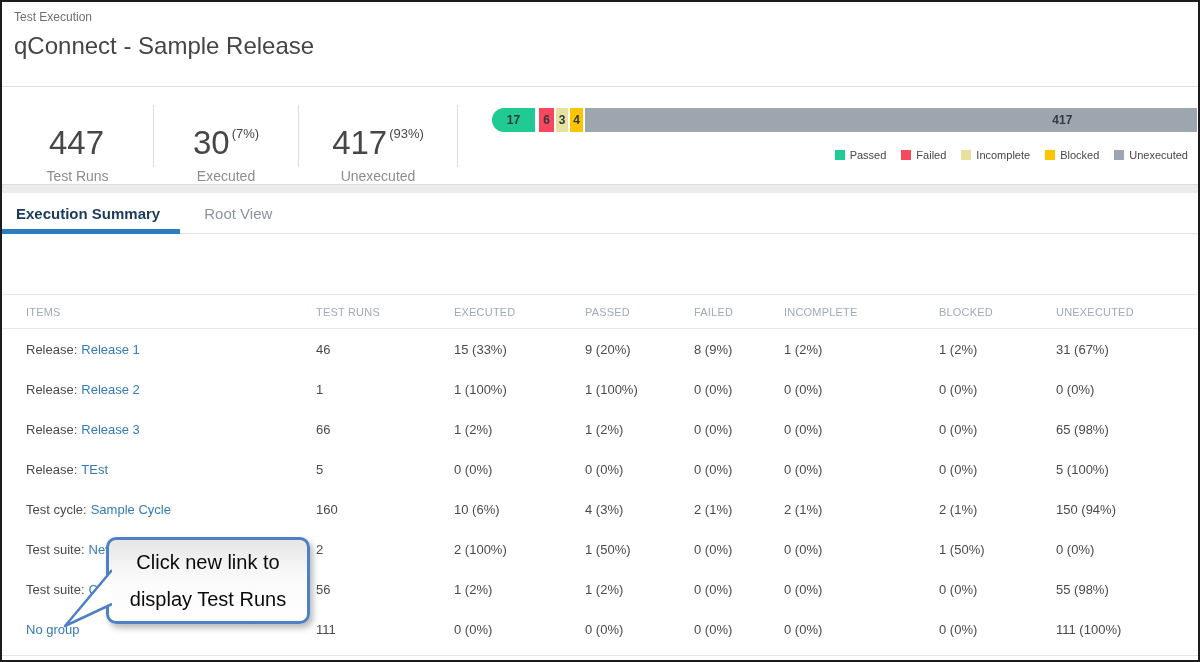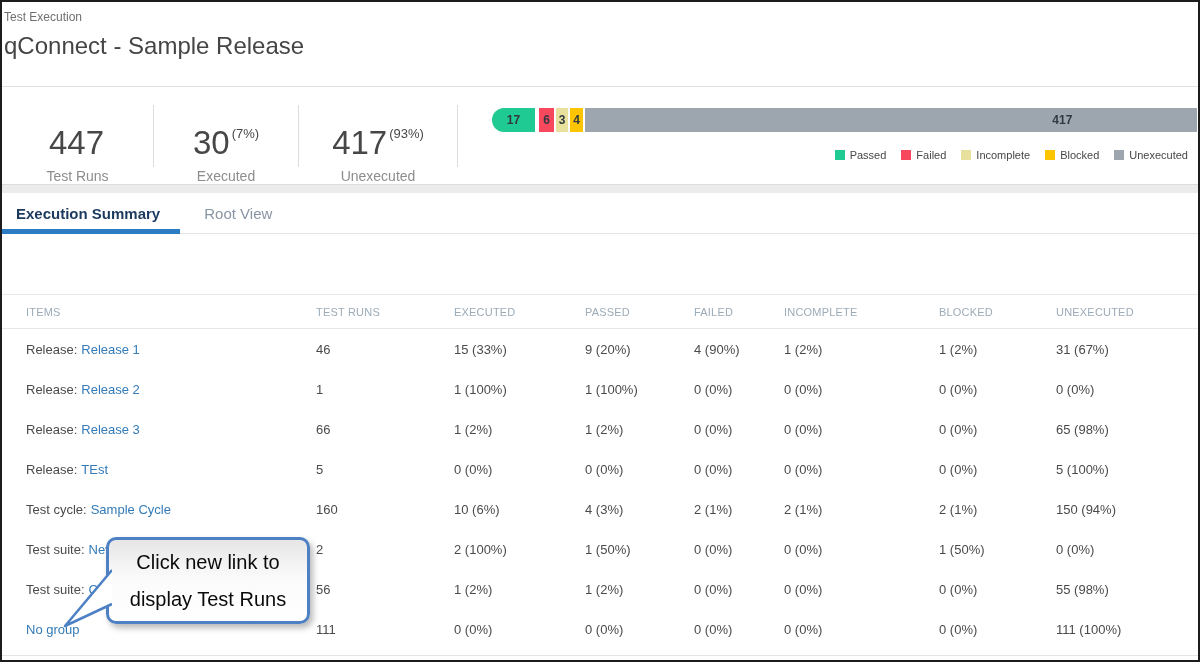--- a/index.html
+++ b/index.html
@@ -1,20 +1,20 @@
 <!DOCTYPE html>
 <html><head>
 <meta charset="utf-8">
 <style>
   html,body{margin:0;padding:0;background:#fff;}
   .page{position:relative;width:1200px;height:662px;box-sizing:border-box;border:2px solid #1c1c1c;
         background:#fff;overflow:hidden;font-family:"Liberation Sans","DejaVu Sans",sans-serif;color:#474747;}
 
   
-  .hdr{height:85px;box-sizing:border-box;border-bottom:1px solid #e2e2e2;padding:8px 2px 0;}
+  .hdr{height:85px;box-sizing:border-box;border-bottom:1px solid #e2e2e2;padding:8px 12px 0;}
   .crumb{font-size:12px;color:#6f6f6f;}
   .title{margin:8px 0 0;font-size:24px;font-weight:400;color:#454545;}
 
   
   .stats-row{display:flex;height:97px;}
   .statwrap{display:flex;align-items:stretch;}
   .stat{display:flex;flex-direction:column;align-items:center;justify-content:flex-end;box-sizing:border-box;padding-top:2px;}
   .numrow{display:flex;align-items:flex-start;line-height:1;}
   .num{font-size:33px;color:#474747;}
   .sup{font-size:13px;margin-top:1px;margin-left:2px;color:#474747;}
@@ -158,21 +158,21 @@
         <div>INCOMPLETE</div>
         <div>BLOCKED</div>
         <div>UNEXECUTED</div>
       </div>
     <div id="tbody">
         <div class="grid trow">
           <div><span class="pfx">Release:</span><a class="lnk" href="#">Release 1</a></div>
           <div>46</div>
           <div>15 (33%)</div>
           <div>9 (20%)</div>
-          <div>4 (90%)</div>
+          <div>8 (9%)</div>
           <div>1 (2%)</div>
           <div>1 (2%)</div>
           <div>31 (67%)</div>
         </div>
         <div class="grid trow">
           <div><span class="pfx">Release:</span><a class="lnk" href="#">Release 2</a></div>
           <div>1</div>
           <div>1 (100%)</div>
           <div>1 (100%)</div>
           <div>0 (0%)</div>

